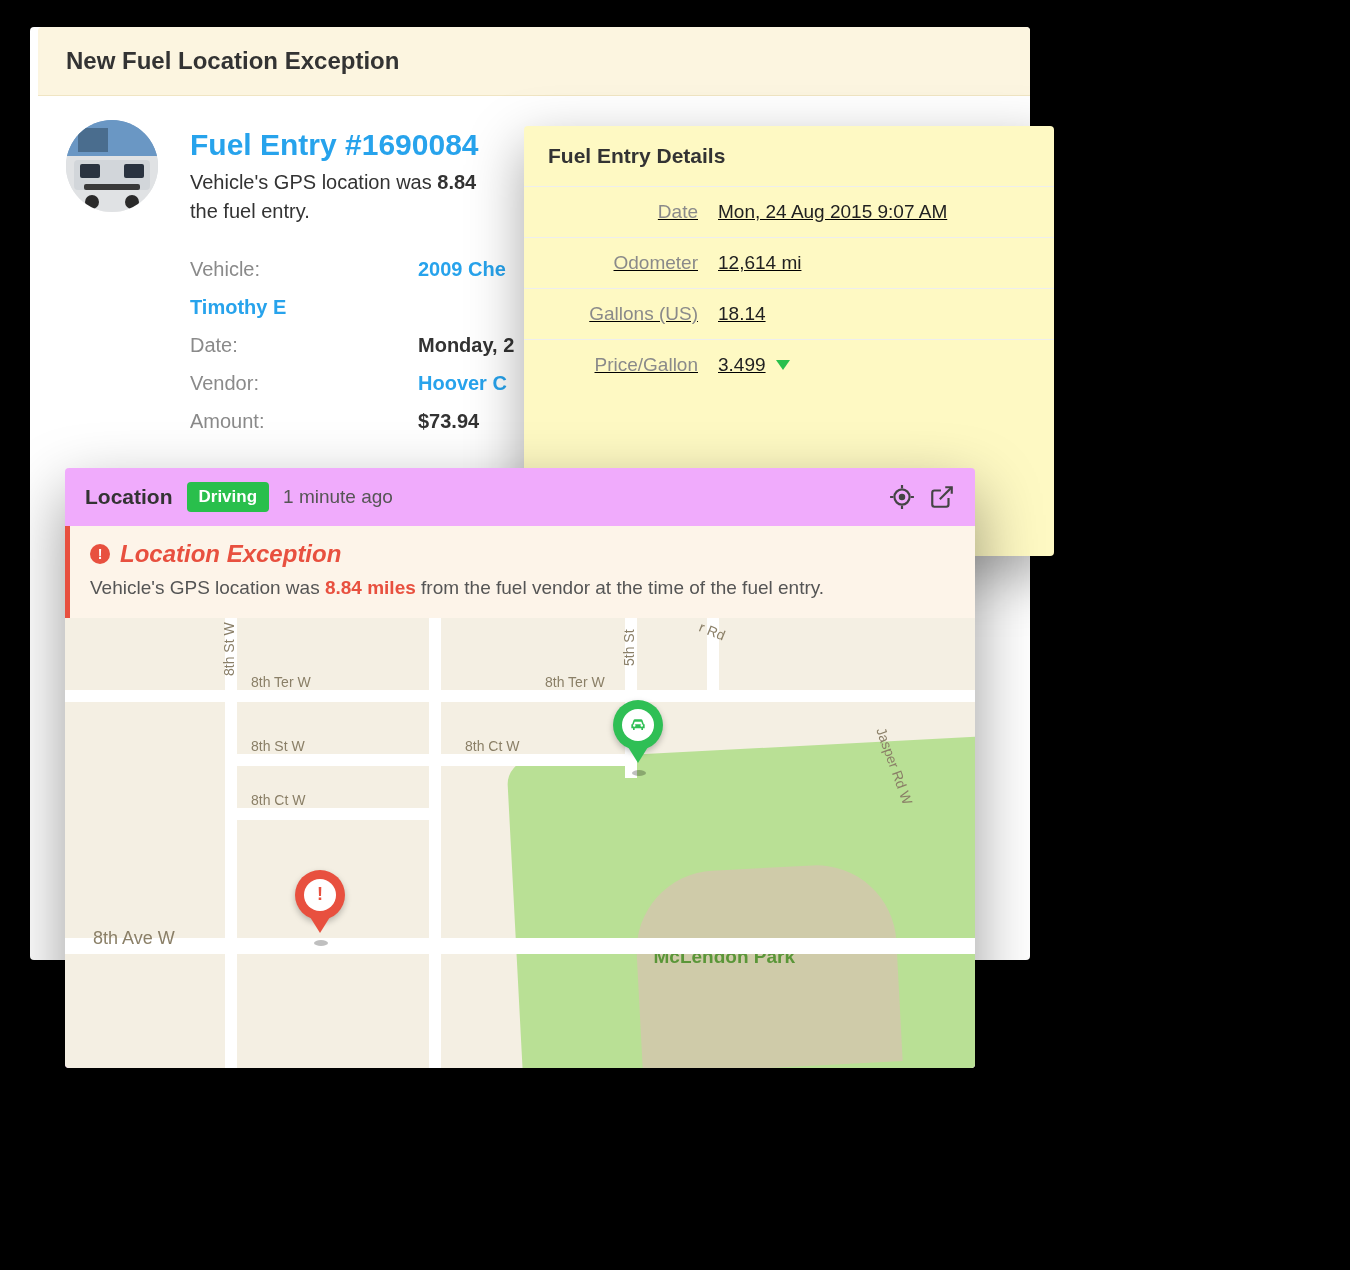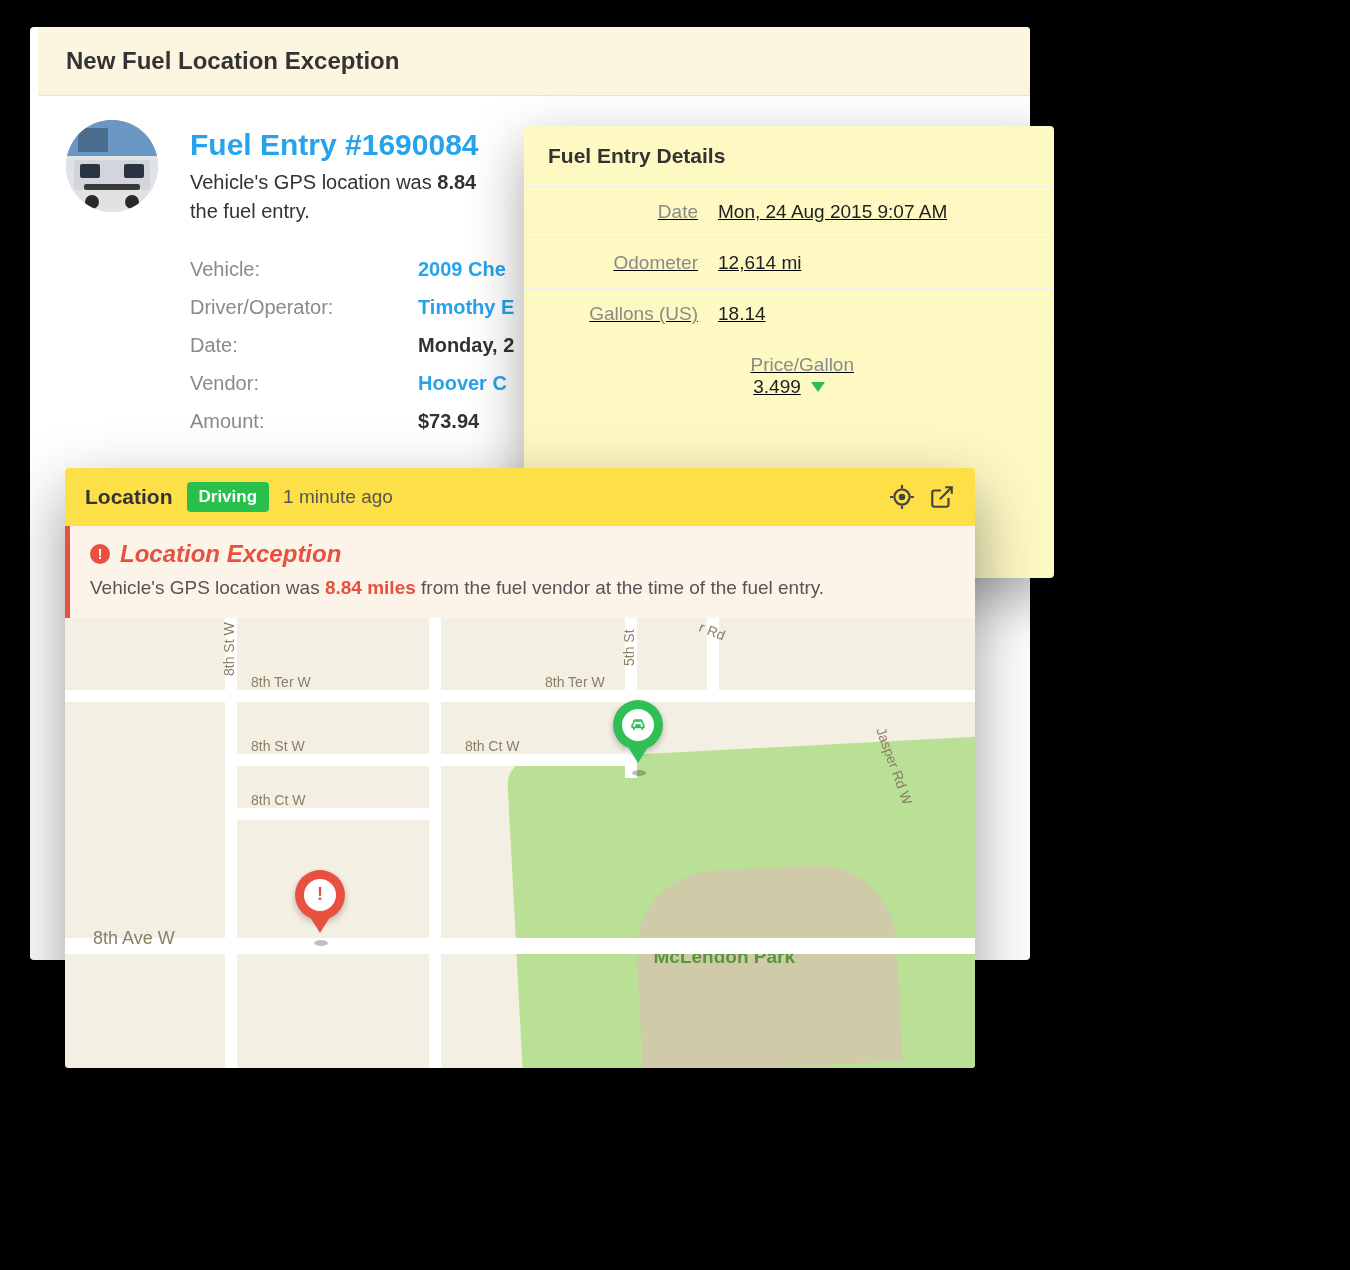--- a/index.html
+++ b/index.html
@@ -102,21 +102,21 @@
       border-bottom: 1px solid #eee;
     }
     .details-row {
       display: flex;
       align-items: center;
       border-bottom: 1px solid #eee;
       padding: 14px 24px;
       font-size: 19px;
       text-decoration: underline;
     }
-    .details-row:last-child { border-bottom: none; padding-bottom: 180px; flex-direction: column;}
+    .details-row:last-child { border-bottom: none; padding-bottom: 180px;}
     .details-label {
       width: 170px;
       text-align: right;
       color: #8a8a8a;
       padding-right: 20px;
     }
     .details-value {
       color: #212121;
       font-weight: 500;
       display: flex;
@@ -128,21 +128,21 @@
       border-left: 7px solid transparent;
       border-right: 7px solid transparent;
       border-top: 10px solid #29bf4c;
     }
 
     .loc-card {
       position: absolute;
       left: 65px;
       top: 468px;
       width: 910px;
-      background: #fde047;
+      background: #f0abfc;
       border-radius: 4px;
       box-shadow: 0 25px 65px rgba(0,0,0,0.4);
       overflow: hidden;
     }
     .loc-header {
       display: flex;
       align-items: center;
       padding: 14px 20px;
       gap: 14px;
     }
@@ -369,21 +369,20 @@
       <div class="entry-title">Fuel Entry #1690084</div>
       <div class="entry-desc">
         <span>Vehicle's GPS location was </span><span class="bold">8.84</span><br>
         <span>the fuel entry.</span>
       </div>
       <div class="field-row">
         <div class="field-label">Vehicle:</div>
         <div class="field-value link">2009 Che</div>
       </div>
       <div class="field-row">
-        <div class="field-label">Driver/Operator:</div>
         <div class="field-value link">Timothy E</div>
       </div>
       <div class="field-row">
         <div class="field-label">Date:</div>
         <div class="field-value">Monday, 2</div>
       </div>
       <div class="field-row">
         <div class="field-label">Vendor:</div>
         <div class="field-value link">Hoover C</div>
       </div>

